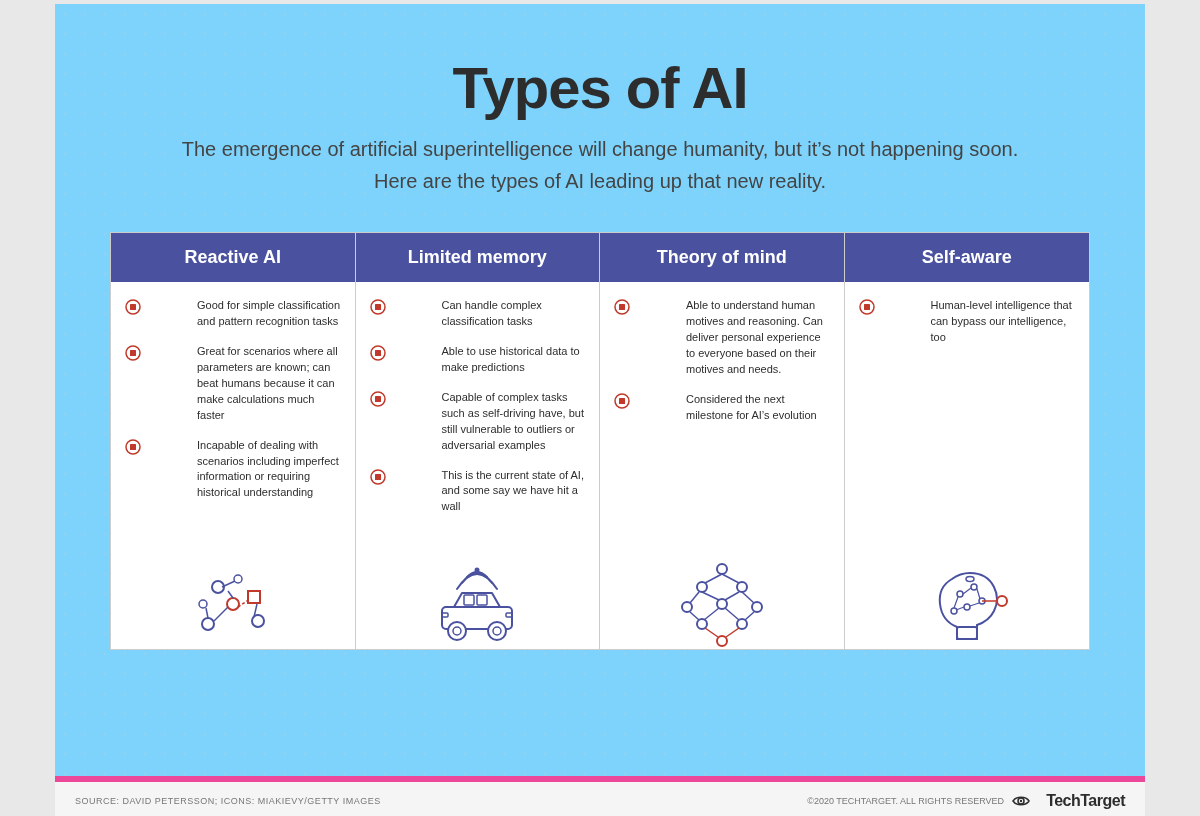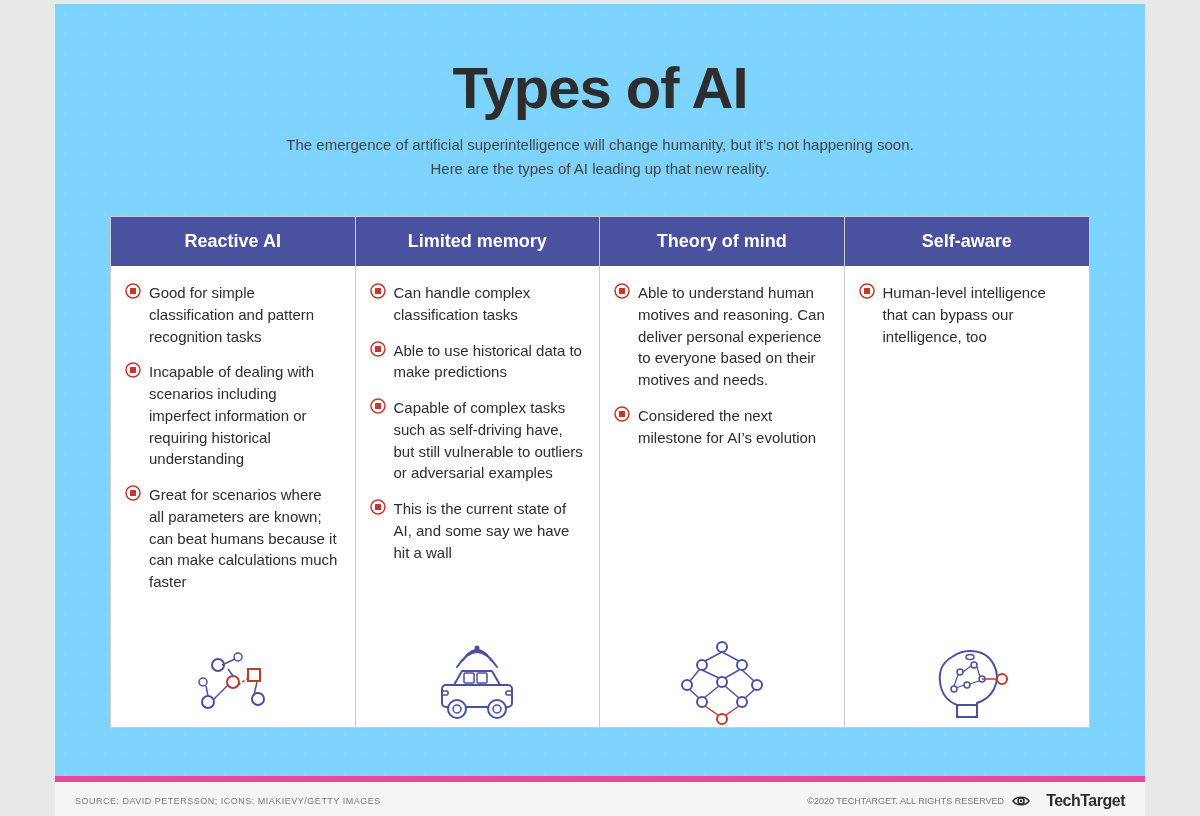--- a/index.html
+++ b/index.html
@@ -39,21 +39,21 @@
     }
     .page-title {
       font-size: 58px;
       font-weight: 800;
       color: #2d2d2d;
       font-family: Arial, sans-serif;
       letter-spacing: -1px;
       margin-bottom: 12px;
     }
     .page-subtitle {
-      font-size: 15px;
+      font-size: 20px;
       color: #444;
       font-family: Arial, sans-serif;
       line-height: 1.6;
     }
     .cards-grid {
       display: grid;
       grid-template-columns: repeat(4, 1fr);
       gap: 0;
       border: 1px solid #ccc;
     }
@@ -76,24 +76,25 @@
       font-family: Arial, sans-serif;
     }
     .card-body {
       padding: 16px 14px 10px 14px;
       flex: 1;
     }
     .bullet-item {
       display: flex;
       align-items: flex-start;
       margin-bottom: 14px;
-      font-size: 15px;
+      font-size: 11px;
       line-height: 1.45;
       color: #2d2d2d;
       font-family: Arial, sans-serif;
+      gap: 48px;
     }
     .bullet-icon {
       flex-shrink: 0;
       width: 16px;
       height: 16px;
       margin-right: 8px;
       margin-top: 1px;
       position: relative;
     }
     .bullet-icon svg {
@@ -175,30 +176,30 @@
             </span>
             <span>Good for simple classification and pattern recognition tasks</span>
           </div>
           <div class="bullet-item">
             <span class="bullet-icon">
               <svg viewBox="0 0 16 16" fill="none">
                   <circle cx="8" cy="8" r="7" stroke="#c0392b" stroke-width="1.5"></circle>
                   <rect x="5" y="5" width="6" height="6" fill="#c0392b" rx="0.5"></rect>
                 </svg>
             </span>
+            <span>Great for scenarios where all parameters are known; can beat humans because it can make calculations much faster</span>
+          </div>
+          <div class="bullet-item">
+            <span class="bullet-icon">
+              <svg viewBox="0 0 16 16" fill="none">
+                  <circle cx="8" cy="8" r="7" stroke="#c0392b" stroke-width="1.5"></circle>
+                  <rect x="5" y="5" width="6" height="6" fill="#c0392b" rx="0.5"></rect>
+                </svg>
+            </span>
             <span>Incapable of dealing with scenarios including imperfect information or requiring historical understanding</span>
-          </div>
-          <div class="bullet-item">
-            <span class="bullet-icon">
-              <svg viewBox="0 0 16 16" fill="none">
-                  <circle cx="8" cy="8" r="7" stroke="#c0392b" stroke-width="1.5"></circle>
-                  <rect x="5" y="5" width="6" height="6" fill="#c0392b" rx="0.5"></rect>
-                </svg>
-            </span>
-            <span>Great for scenarios where all parameters are known; can beat humans because it can make calculations much faster</span>
           </div>
         </div>
         <div class="card-icon-area">
 
           <svg class="icon-svg" viewBox="0 0 110 100" fill="none">
 
             <circle cx="30" cy="75" r="6" stroke="#4a52a0" stroke-width="2"></circle>
             <circle cx="55" cy="55" r="6" stroke="#c0392b" stroke-width="2" fill="#fff"></circle>
             <rect x="70" y="42" width="12" height="12" stroke="#c0392b" stroke-width="2" fill="#fff"></rect>
             <circle cx="80" cy="72" r="6" stroke="#4a52a0" stroke-width="2"></circle>

